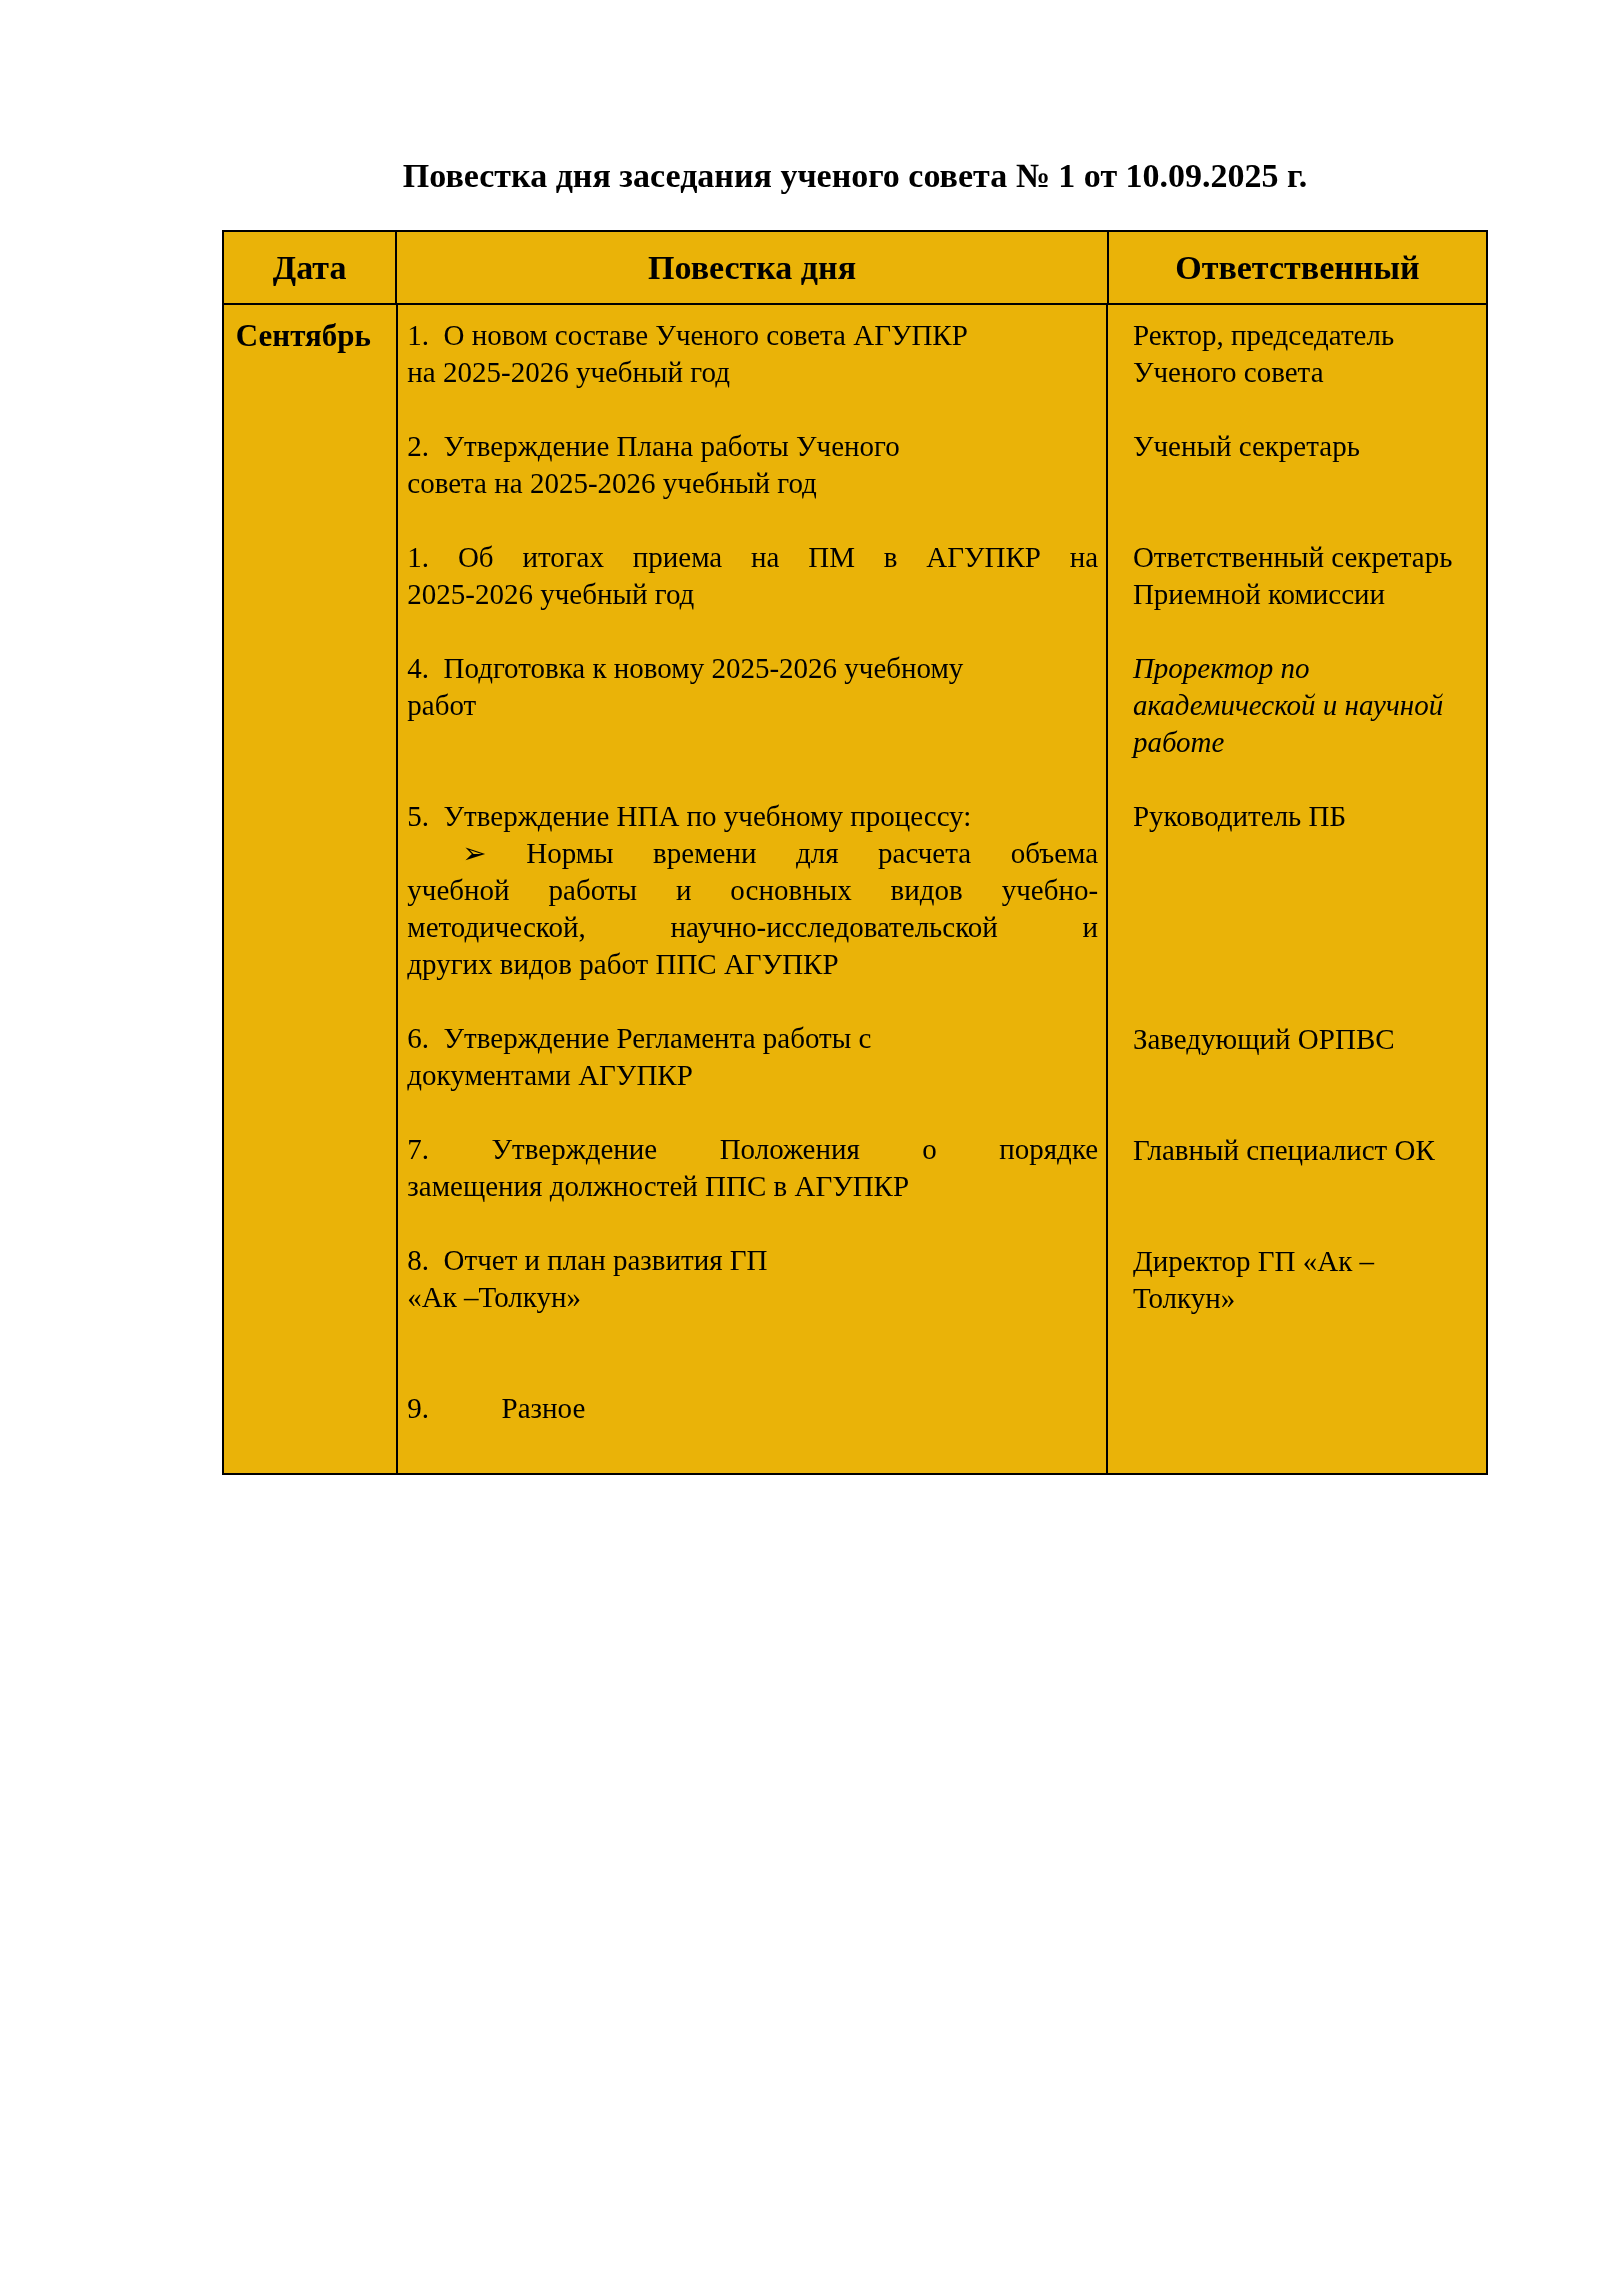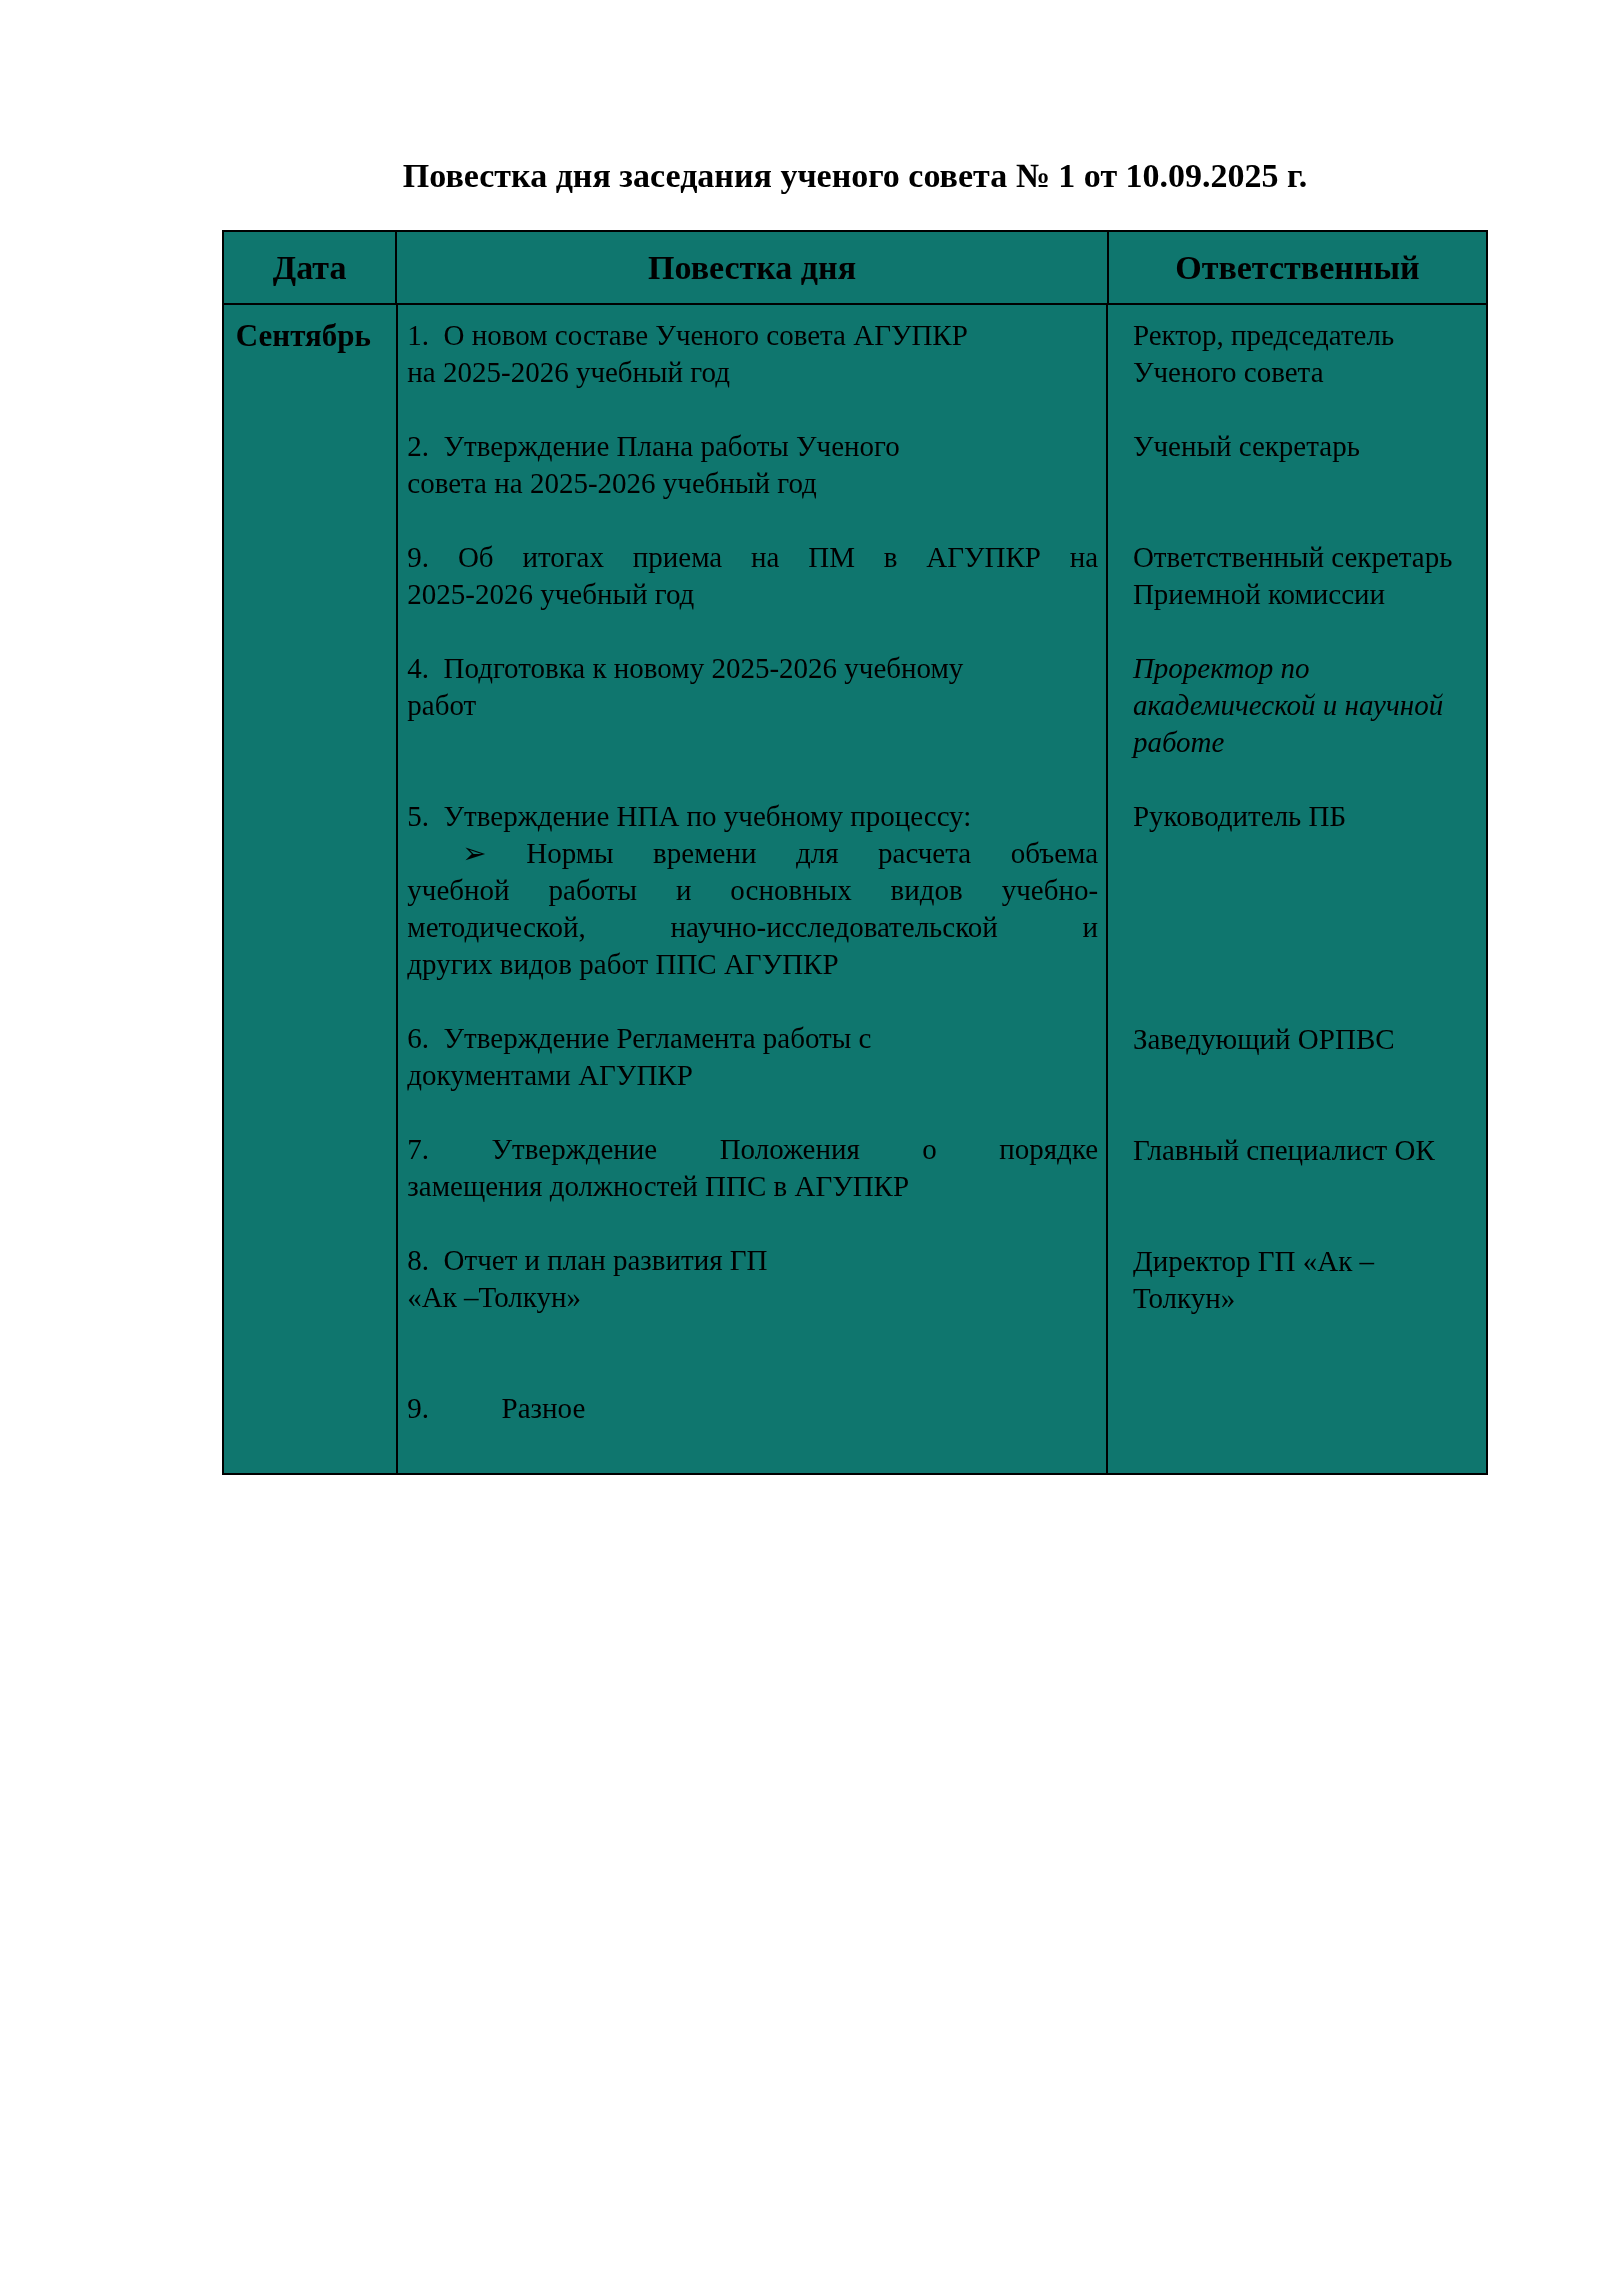--- a/index.html
+++ b/index.html
@@ -31,21 +31,21 @@
     font-weight: bold;
     white-space: nowrap;
   }
   .doc-table {
     position: absolute;
     top: 230px;
     left: 222px;
     width: 1266px;
     border: 2.9px solid #000;
     box-sizing: border-box;
-    background: #0f766e;
+    background: #eab308;
   }
   .thead {
     display: flex;
     border-bottom: 2.9px solid #000;
   }
   .th {
     box-sizing: border-box;
     height: 71px;
     display: flex;
     align-items: center;
@@ -110,21 +110,21 @@
       <div class="td c2" id="agenda-cell">
           <div class="agenda-item">
             <div class="line">1.  О новом составе Ученого совета АГУПКР</div>
             <div class="line">на 2025-2026 учебный год</div>
           </div>
           <div class="agenda-item" style="margin-top: 37px;">
             <div class="line">2.  Утверждение Плана работы Ученого</div>
             <div class="line">совета на 2025-2026 учебный год</div>
           </div>
           <div class="agenda-item" style="margin-top: 37px;">
-            <div class="line stretch">9. Об итогах приема на ПМ в АГУПКР на</div>
+            <div class="line stretch">1. Об итогах приема на ПМ в АГУПКР на</div>
             <div class="line">2025-2026 учебный год</div>
           </div>
           <div class="agenda-item" style="margin-top: 37px;">
             <div class="line">4.  Подготовка к новому 2025-2026 учебному</div>
             <div class="line">работ</div>
           </div>
           <div class="agenda-item" style="margin-top: 74px;">
             <div class="line">5.  Утверждение НПА по учебному процессу:</div>
             <div class="line stretch" style="padding-left: 55px;">➢ Нормы времени для расчета объема</div>
             <div class="line stretch">учебной работы и основных видов учебно-</div>

